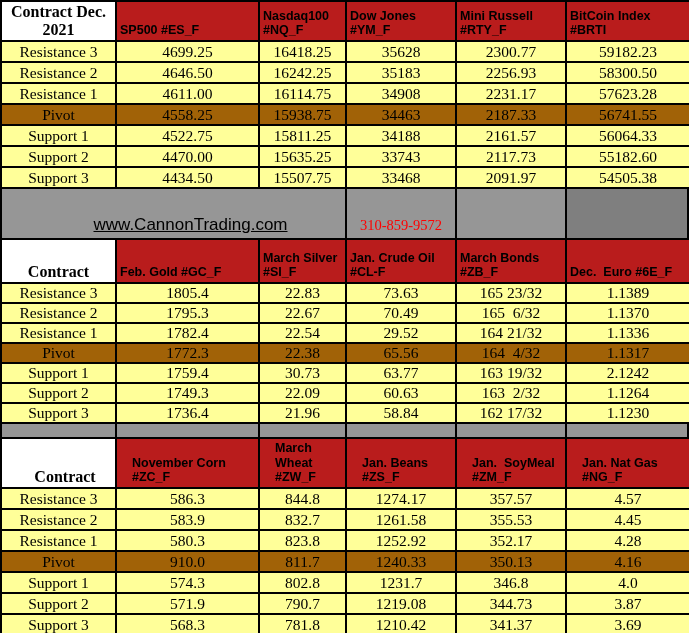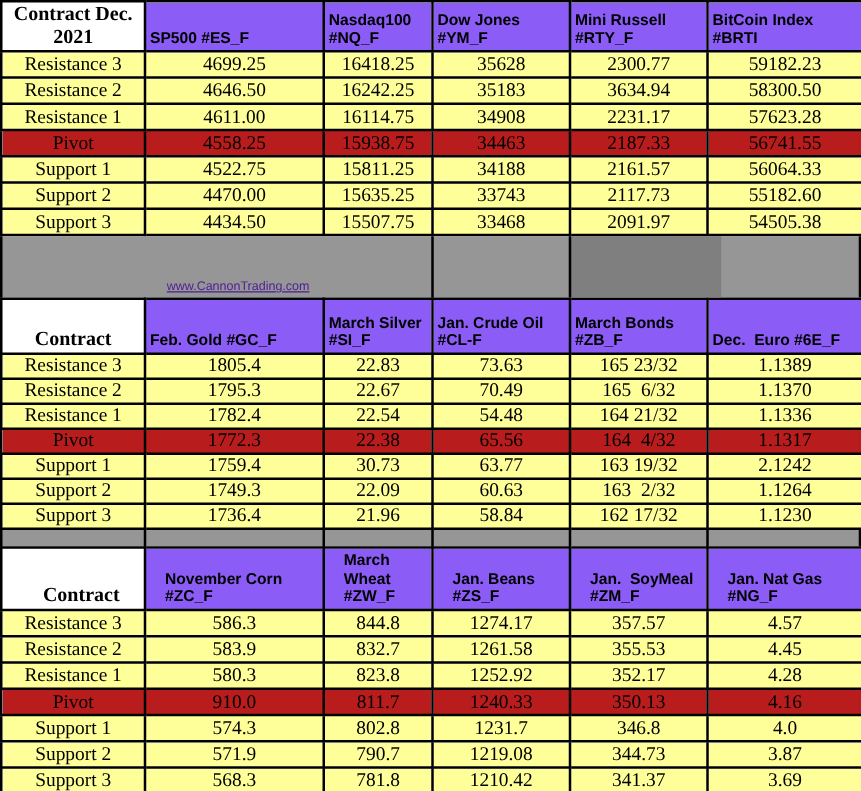--- a/index.html
+++ b/index.html
@@ -30,31 +30,31 @@
   }
   th.colhead {
     font-family: "Liberation Sans", sans-serif;
     font-weight: bold;
     font-size: 12.5px;
     line-height: 1.18;
     text-align: left;
     vertical-align: bottom;
     padding: 1px 1px 2px 3px;
     white-space: pre-wrap;
-    background: #8b5cf6;
+    background: #b91c1c;
   }
   td.rowlabel, td.val {
     font-size: 15.5px;
     text-align: center;
     vertical-align: middle;
     padding: 0 2px;
   }
   td.val { white-space: pre; }
   tr.yellow td { background: #ffff99; }
-  tr.pivot td  { background: #b91c1c; }
+  tr.pivot td  { background: #a16207; }
 
   #tbl1 thead th { height: 34px; }
   #tbl2 thead th { height: 39px; }
   #tbl3 thead th { height: 45px; padding-left: 15px; }
   #tbl1 tbody td { height: 19px; }
   #tbl2 tbody td { height: 18px; }
   #tbl3 tbody td { height: 19px; }
 
   .band {
     display: flex;
@@ -78,22 +78,22 @@
   .band1 .c-dark   { width: 122px; background: #7f7f7f; }
   .band2 .cell:nth-child(1) { width: 113px; }
   .band2 .cell:nth-child(2) { width: 143px; }
   .band2 .cell:nth-child(3) { width: 87px; }
   .band2 .cell:nth-child(4) { width: 110px; }
   .band2 .cell:nth-child(5) { width: 110px; }
   .band2 .cell:nth-child(6) { width: 122px; }
 
   a.cannon-link {
     font-family: "Liberation Sans", sans-serif;
-    font-size: 10px;
-    color: #4c1d95;
+    font-size: 17px;
+    color: #000000;
     text-decoration: underline;
     cursor: pointer;
   }
   .phone-num {
     font-family: "Liberation Serif", serif;
     font-size: 14.5px;
     color: #ff0000;
   }
 </style>
 </head>
@@ -127,21 +127,21 @@
           <td class="val">16418.25</td>
           <td class="val">35628</td>
           <td class="val">2300.77</td>
           <td class="val">59182.23</td>
         </tr>
         <tr class="yellow">
           <td class="rowlabel">Resistance 2</td>
           <td class="val">4646.50</td>
           <td class="val">16242.25</td>
           <td class="val">35183</td>
-          <td class="val">3634.94</td>
+          <td class="val">2256.93</td>
           <td class="val">58300.50</td>
         </tr>
         <tr class="yellow">
           <td class="rowlabel">Resistance 1</td>
           <td class="val">4611.00</td>
           <td class="val">16114.75</td>
           <td class="val">34908</td>
           <td class="val">2231.17</td>
           <td class="val">57623.28</td>
         </tr>
@@ -176,20 +176,23 @@
           <td class="val">33468</td>
           <td class="val">2091.97</td>
           <td class="val">54505.38</td>
         </tr>
       </tbody>
     </table>
 
   <div class="band band1">
     <div class="cell c-merged">
       <a class="cannon-link">www.CannonTrading.com</a>
+    </div>
+    <div class="cell c-phone">
+      <span class="phone-num">310-859-9572</span>
     </div>
     <div class="cell c-blank"></div>
     <div class="cell c-dark"></div>
   </div>
 
   <table id="tbl2">
       <colgroup>
         <col style="width: 115px;">
         <col style="width: 143px;">
         <col style="width: 87px;">
@@ -221,21 +224,21 @@
           <td class="val">1795.3</td>
           <td class="val">22.67</td>
           <td class="val">70.49</td>
           <td class="val">165  6/32</td>
           <td class="val">1.1370</td>
         </tr>
         <tr class="yellow">
           <td class="rowlabel">Resistance 1</td>
           <td class="val">1782.4</td>
           <td class="val">22.54</td>
-          <td class="val">54.48</td>
+          <td class="val">29.52</td>
           <td class="val">164 21/32</td>
           <td class="val">1.1336</td>
         </tr>
         <tr class="pivot">
           <td class="rowlabel">Pivot</td>
           <td class="val">1772.3</td>
           <td class="val">22.38</td>
           <td class="val">65.56</td>
           <td class="val">164  4/32</td>
           <td class="val">1.1317</td>

